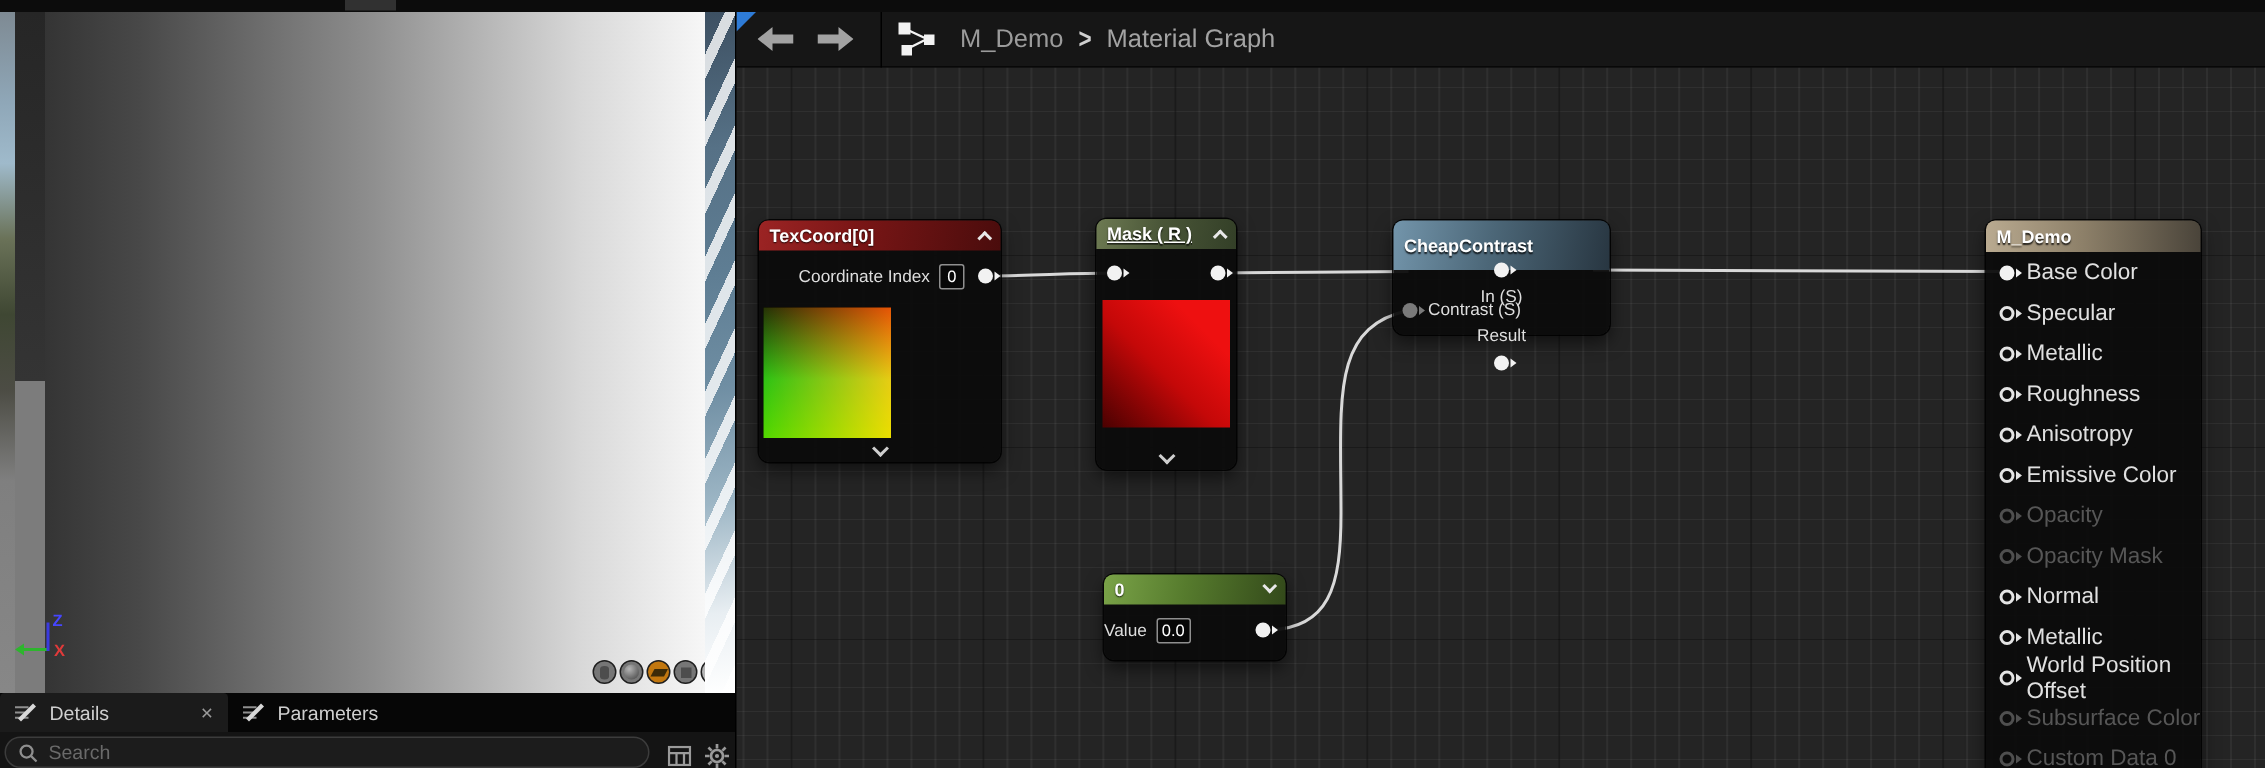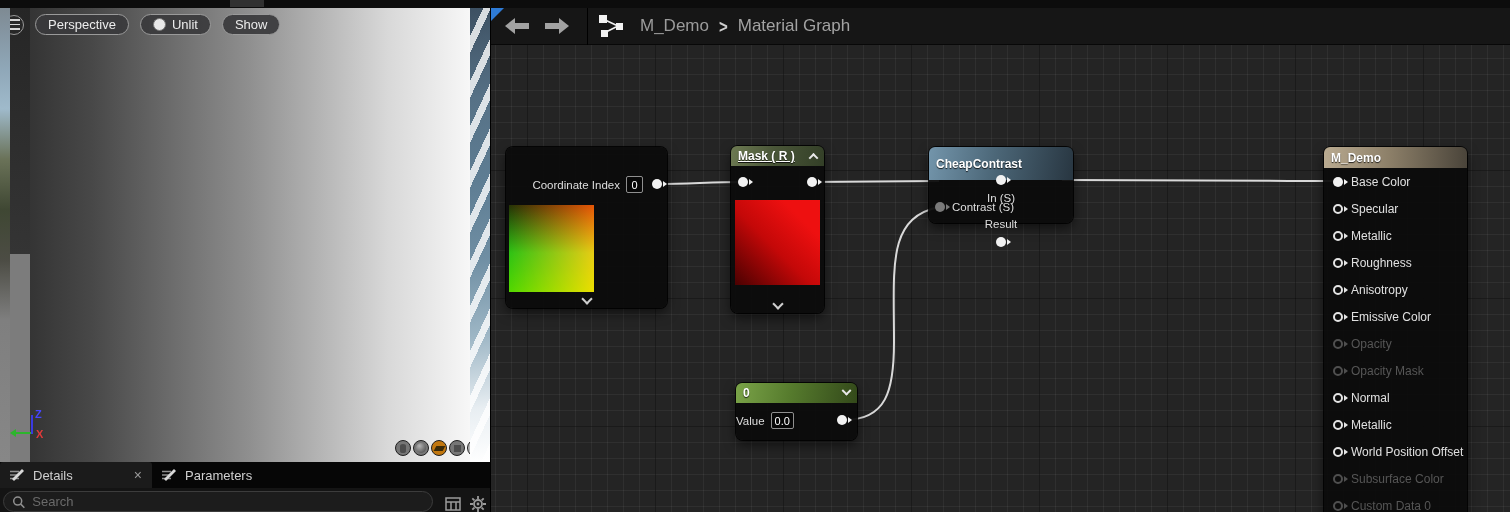--- a/index.html
+++ b/index.html
@@ -150,21 +150,21 @@
   
   .node-scal { left:245px; top:375px; width:121px; height:57px; }
   .scal-row { position:absolute; top:29px; left:0; right:26px; display:flex;
     align-items:center; gap:6px; }
   .scal-pin { position:absolute; right:10px; top:32px; }
 
   
   .node-mat { left:833px; top:139px; width:143px; height:376px; }
   .mpin-rows { position:absolute; top:21px; left:0; right:0; }
   .mpin-row { height:27px; display:flex; align-items:center; gap:8px; padding-left:9px; }
-  .mpin-row .mpin-label { font-size:12px; color:#e0e0e0; }
+  .mpin-row .mpin-label { font-size:15px; color:#e0e0e0; }
   .mpin-row.disabled .mpin-label { color:#565656; }
 
   
   .details-panel { position:absolute; left:0; top:462px; width:490px; height:50px; background:#060606; }
   .tab-bar { height:26px; display:flex; background:#060606; }
   .tab { display:flex; align-items:center; gap:7px; padding:0 10px; height:26px; font-size:13px; color:#cfcfcf; }
   .tab.active { background:#1b1b1b; width:152px; border-radius:3px 3px 0 0; }
   .tab-close { margin-left:auto; color:#9a9a9a; font-size:14px; line-height:1; }
   .search-row { height:24px; background:#141414; display:flex; align-items:flex-end; padding:3px 4px 0 3px; }
   .search-pill { width:430px; height:21px; border-radius:11px; background:#1c1c1c;
@@ -182,37 +182,20 @@
   <div class="top-strip">
     <div class="top-strip-seg"></div>
   </div>
 
   <div class="left-scene-strip"></div>
 
   <div class="viewport">
     <div class="vp-colA"></div>
     <div class="vp-colB"></div>
 
-    <div class="vp-toolbar">
-      <div class="menu-btn">
-        <i></i>
-          <i></i>
-          <i></i>
-      </div>
-      <button class="pill">
-        <span>Perspective</span>
-      </button>
-      <button class="pill">
-        <span class="unlit-dot"></span>
-        <span>Unlit</span>
-      </button>
-      <button class="pill">
-        <span>Show</span>
-      </button>
-    </div>
 
     <div class="gizmo">
       <span class="gz-ya"></span>
       <span class="gz-y"></span>
       <span class="gz-z"></span>
       <span class="gz-zl">Z</span>
       <span class="gz-xl">X</span>
     </div>
 
     <div class="shape-buttons">
@@ -237,20 +220,25 @@
   <div class="graph">
 
     <svg class="wires" width="1020" height="504">
       <path d="M 166 176 C 200 176 218 174 254 174" stroke="#d9d9d9" stroke-width="2" fill="none"></path>
       <path d="M 318 174 C 362 174 404 173 448 173" stroke="#d9d9d9" stroke-width="2" fill="none"></path>
       <path d="M 571 172 C 668 172 756 173 846 173" stroke="#d9d9d9" stroke-width="2" fill="none"></path>
       <path d="M 351 412 C 396 413 403 382 403 334 C 403 258 396 210 448 199" stroke="#d9d9d9" stroke-width="2" fill="none"></path>
     </svg>
 
     <div class="node node-tex">
+      <div class="node-header hdr-tex">
+        <span>TexCoord[0]</span>
+        <span class="hdr-spacer"></span>
+        <span class="chev up"></span>
+      </div>
       <div class="tc-row">
         <span class="nlabel">Coordinate Index</span>
         <span class="vbox">0</span>
       </div>
       <span class="pin filled tc-pin"></span>
       <div class="tex-preview"></div>
       <span class="prev-chev"></span>
     </div>
 
     <div class="node node-mask">

